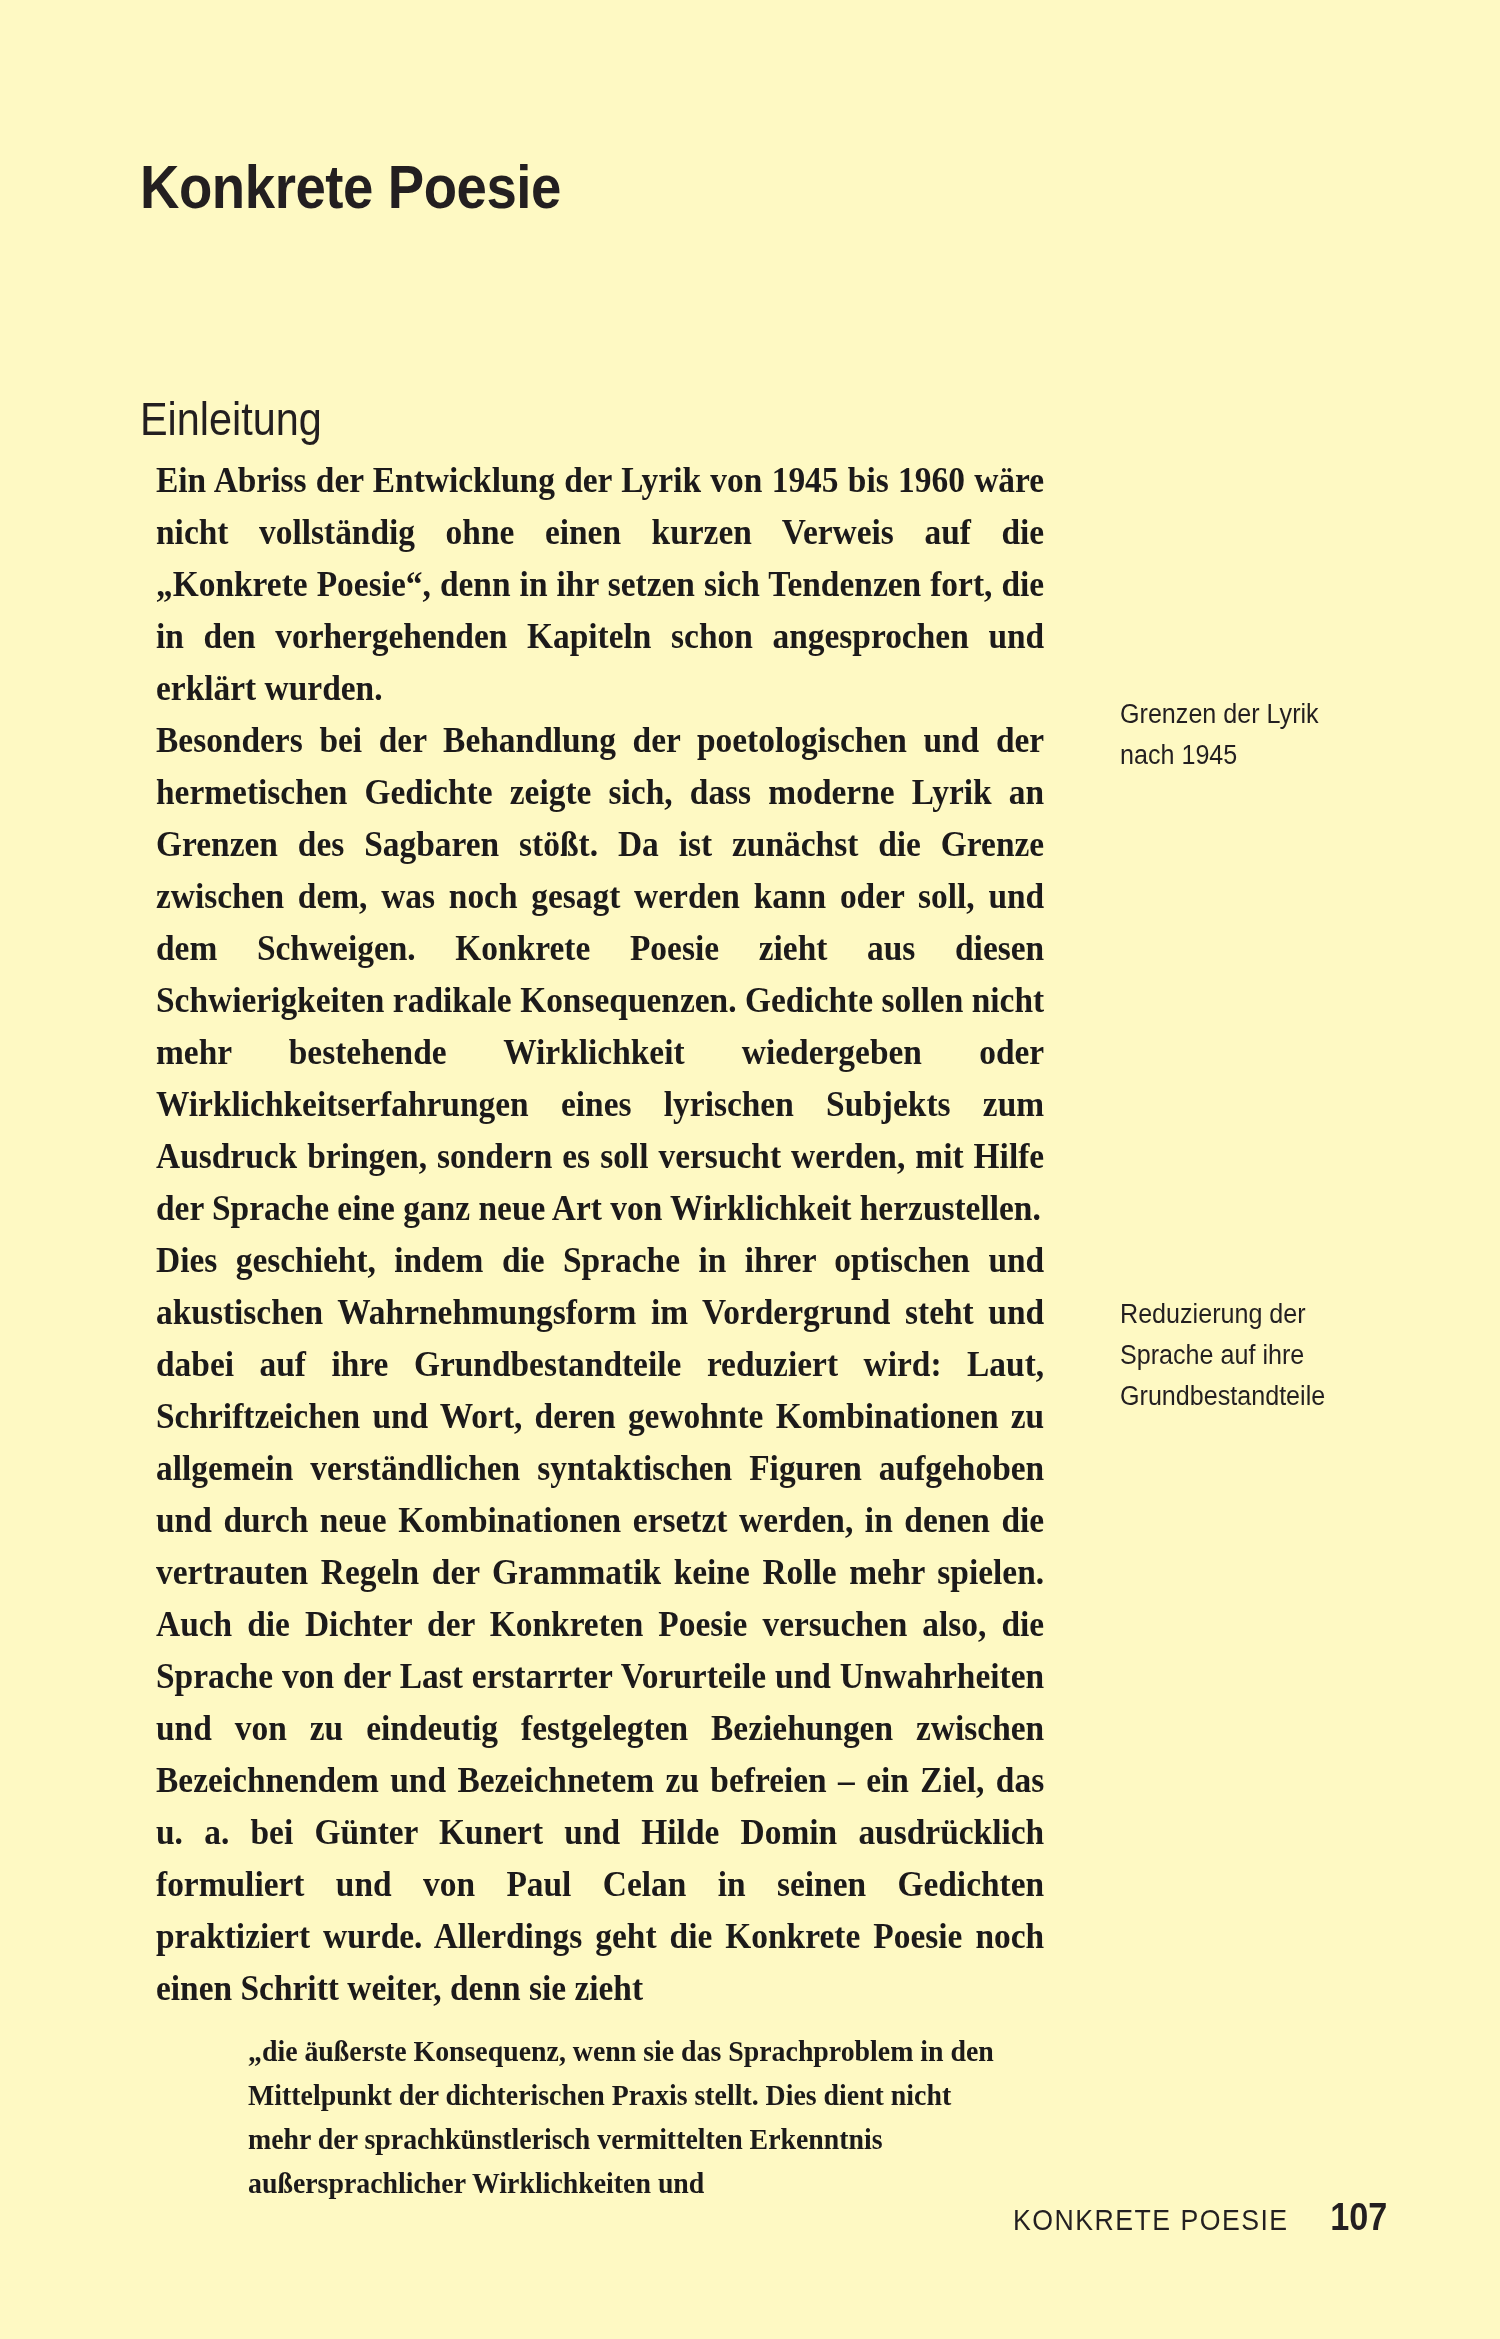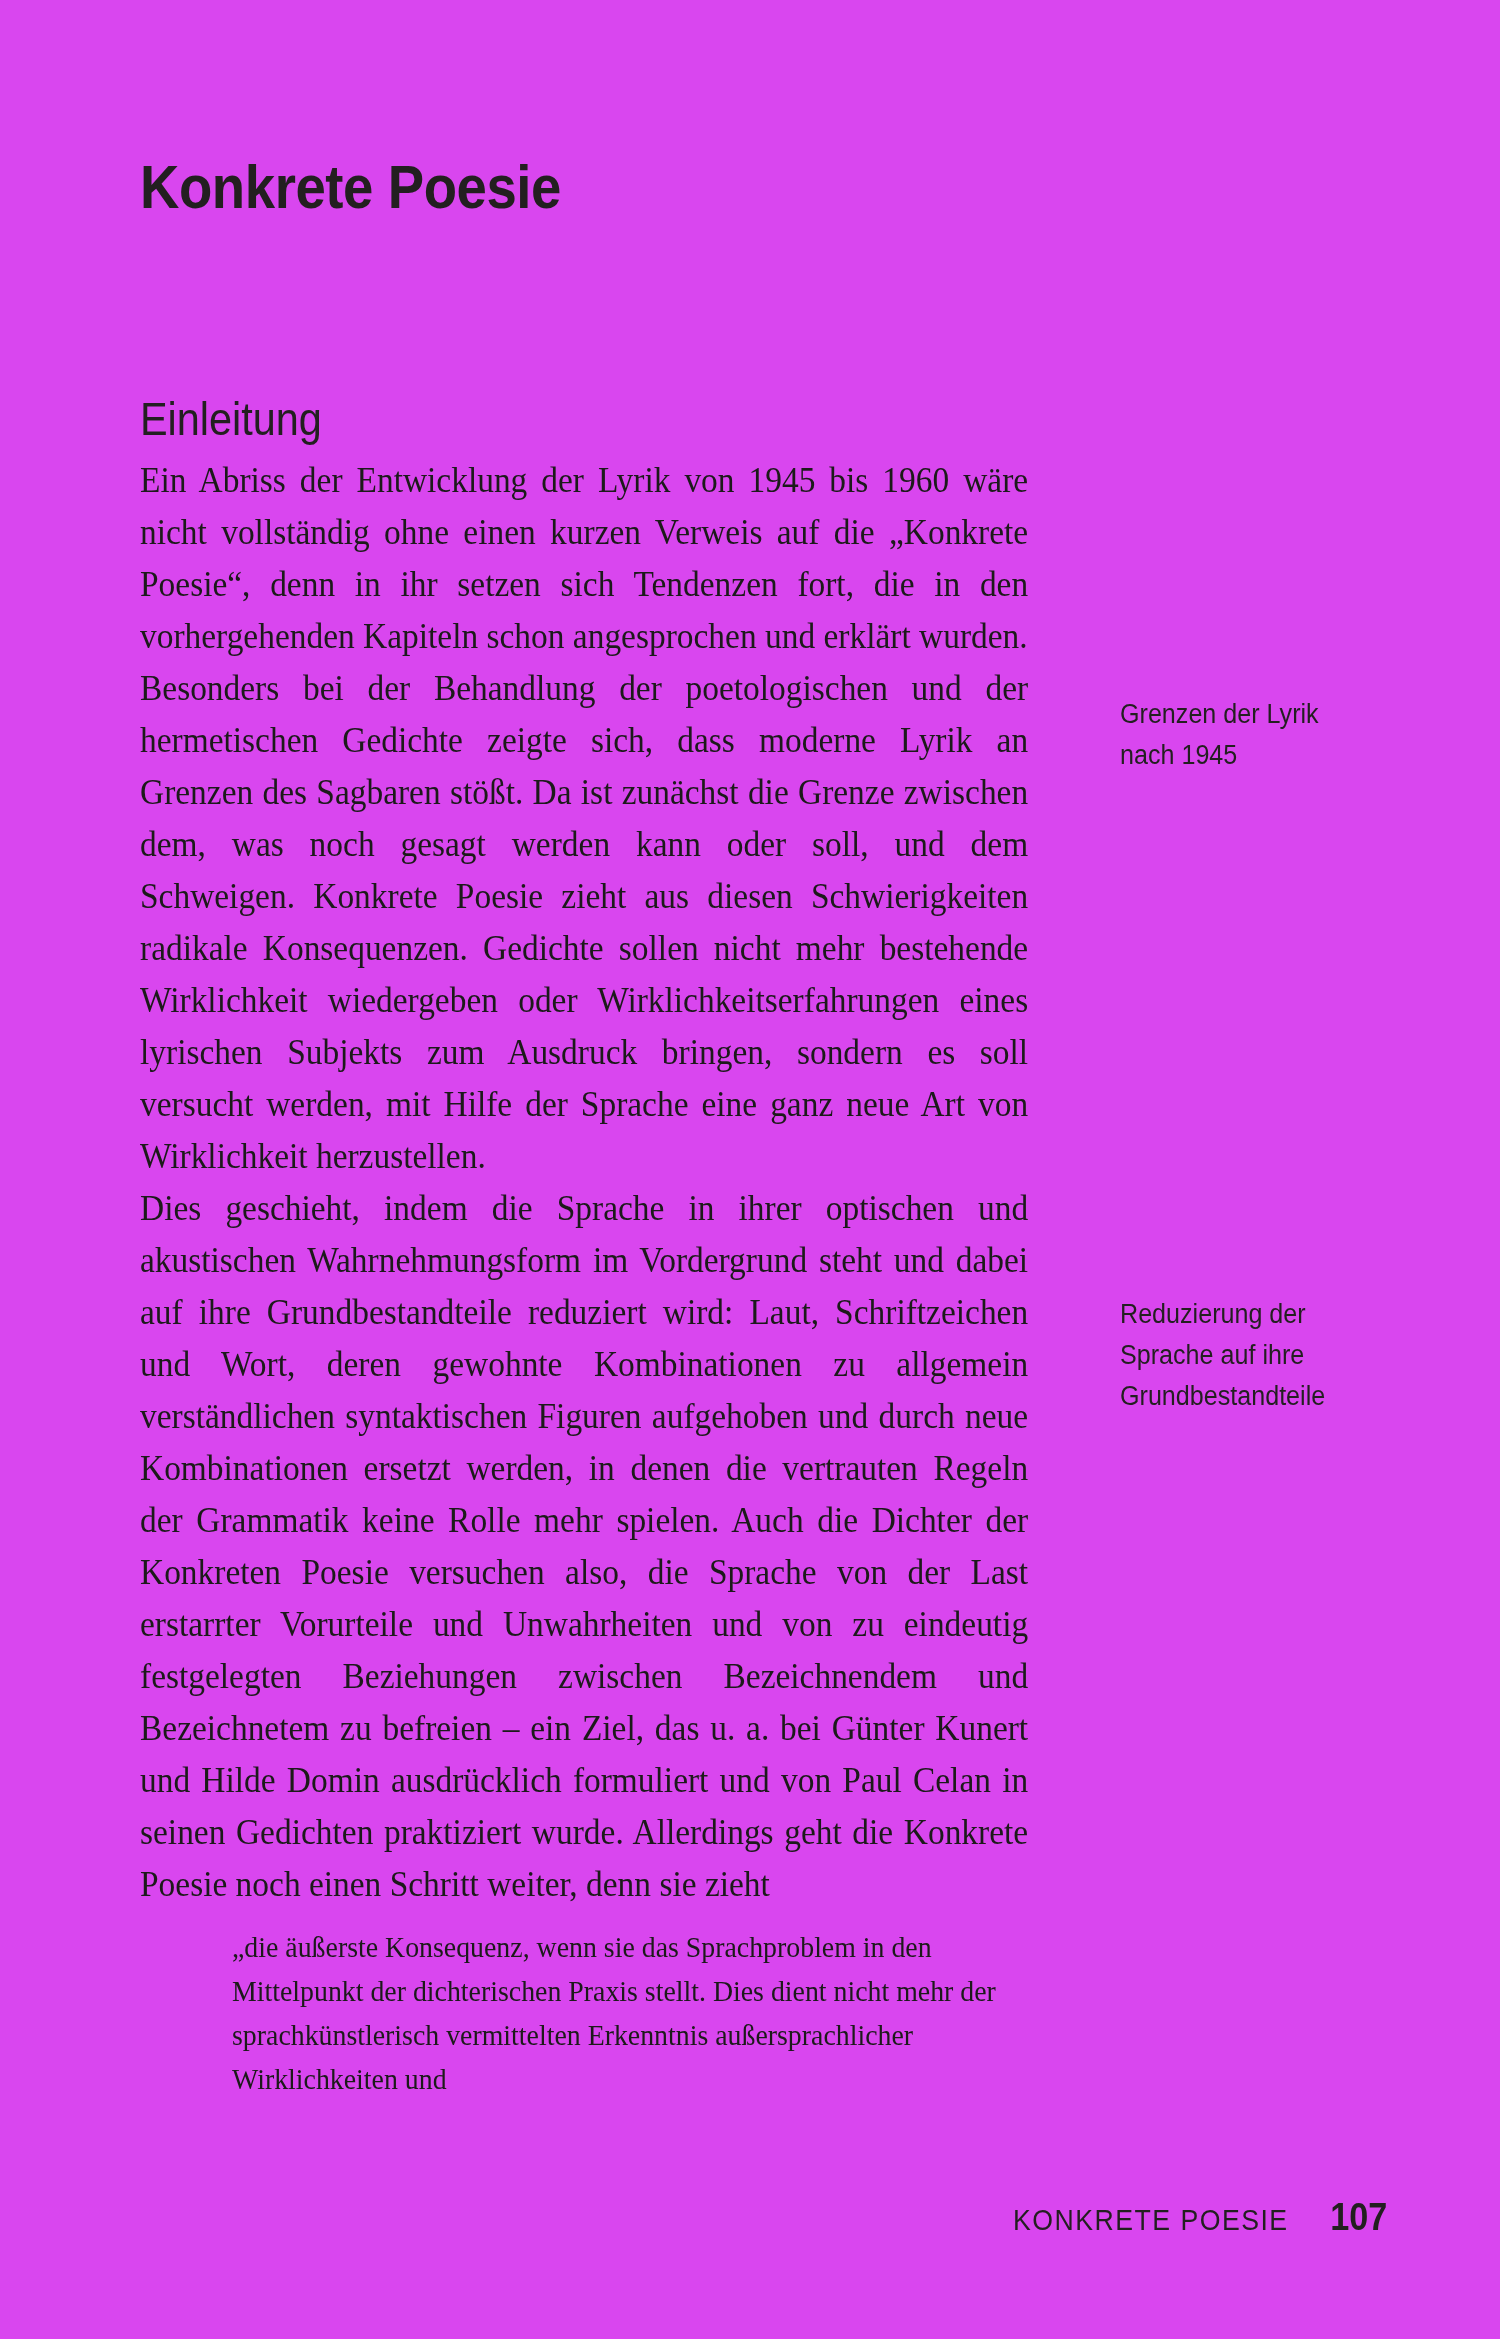--- a/index.html
+++ b/index.html
@@ -5,21 +5,21 @@
   html, body {
     margin: 0;
     padding: 0;
     background: #ffffff;
   }
 
   .page {
     position: relative;
     width: 1500px;
     height: 2339px;
-    background: #d946ef;
+    background: #fef9c3;
     overflow: hidden;
     box-sizing: border-box;
   }
 
   
   .chapter-title {
     position: absolute;
     left: 140px;
     top: 112px;
     font-family: "Liberation Sans", "DejaVu Sans", sans-serif;
@@ -45,23 +45,24 @@
     letter-spacing: 0px;
     color: #231f20;
     transform: scaleX(0.9);
     transform-origin: left center;
     white-space: nowrap;
   }
 
   
   .body-col {
     position: absolute;
-    left: 140px;
+    left: 156px;
     top: 455px;
     width: 930px;
+    font-weight: bold;
   }
 
   .body-par {
     font-family: "Liberation Serif", "DejaVu Serif", serif;
     font-size: 35px;
     line-height: 52px;
     color: #1c1a1a;
     text-align: justify;
     text-justify: inter-word;
     margin: 0;

